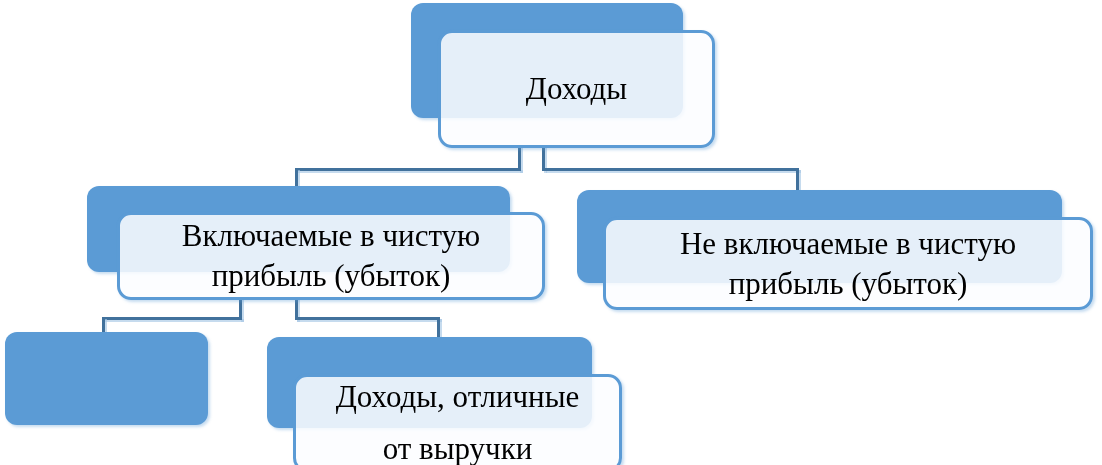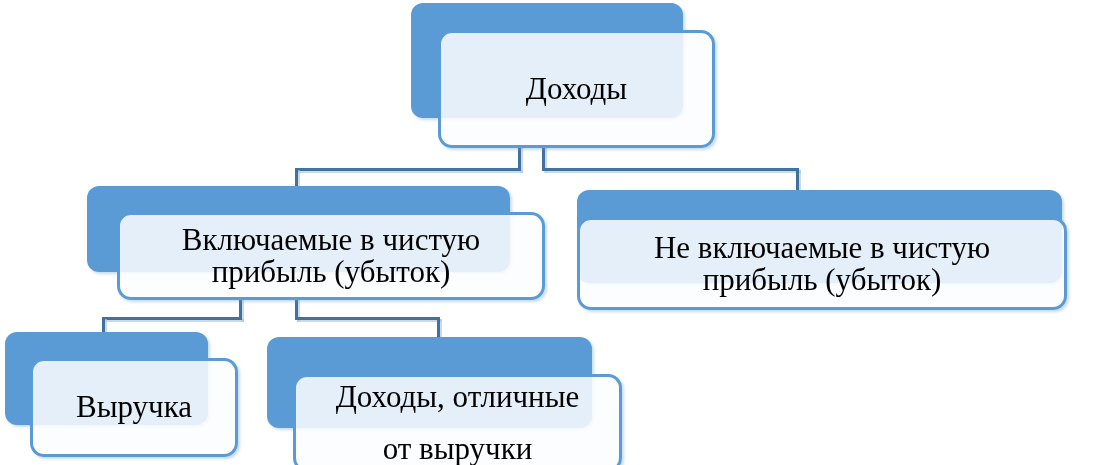--- a/index.html
+++ b/index.html
@@ -32,21 +32,21 @@
     box-sizing: border-box;
   }
   .card .line {
     white-space: pre-line;
     text-align: center;
     color: #000000;
     font-size: 31px;
     line-height: 1.25;
     padding: 0 4px;
   }
-  .card.lh-mid .line { line-height: 32px; }
+  .card.lh-mid .line { line-height: 40px; }
   .card.lh-big .line { line-height: 52px; }
   
   .conn {
     position: absolute;
     background: #41719C;
     box-shadow: 2px 2px 0 rgba(168,200,229,0.65);
   }
 </style>
 </head>
 <body>
@@ -72,29 +72,26 @@
     <div class="line">Доходы</div>
   </div>
 
   <div class="accent" style="left:87px; top:186px; width:423px; height:86px;"></div>
   <div class="card lh-mid" style="left:117px; top:212px; width:428px; height:88px;">
     <div class="line">Включаемые в чистую
 прибыль (убыток)</div>
   </div>
 
   <div class="accent" style="left:577px; top:190px; width:485px; height:93px;"></div>
-  <div class="card lh-mid" style="left:577px; top:217px; width:490px; height:93px;justify-content:center;">
+  <div class="card lh-mid" style="left:603px; top:217px; width:490px; height:93px;justify-content:center;">
     <div class="line">Не включаемые в чистую
 прибыль (убыток)</div>
   </div>
 
   <div class="accent" style="left:5px; top:332px; width:203px; height:93px;"></div>
-  <div class="card" style="left:30px; top:358px; width:208px; height:99px;">
-    <div class="line">Выручка</div>
-  </div>
 
   <div class="accent" style="left:267px; top:337px; width:325px; height:91px;"></div>
   <div class="card lh-big" style="left:293px; top:362px; width:329px; height:98px;margin-top:12px;">
     <div class="line">Доходы, отличные
 от выручки</div>
   </div>
 
 </div>
 
 </body></html>

